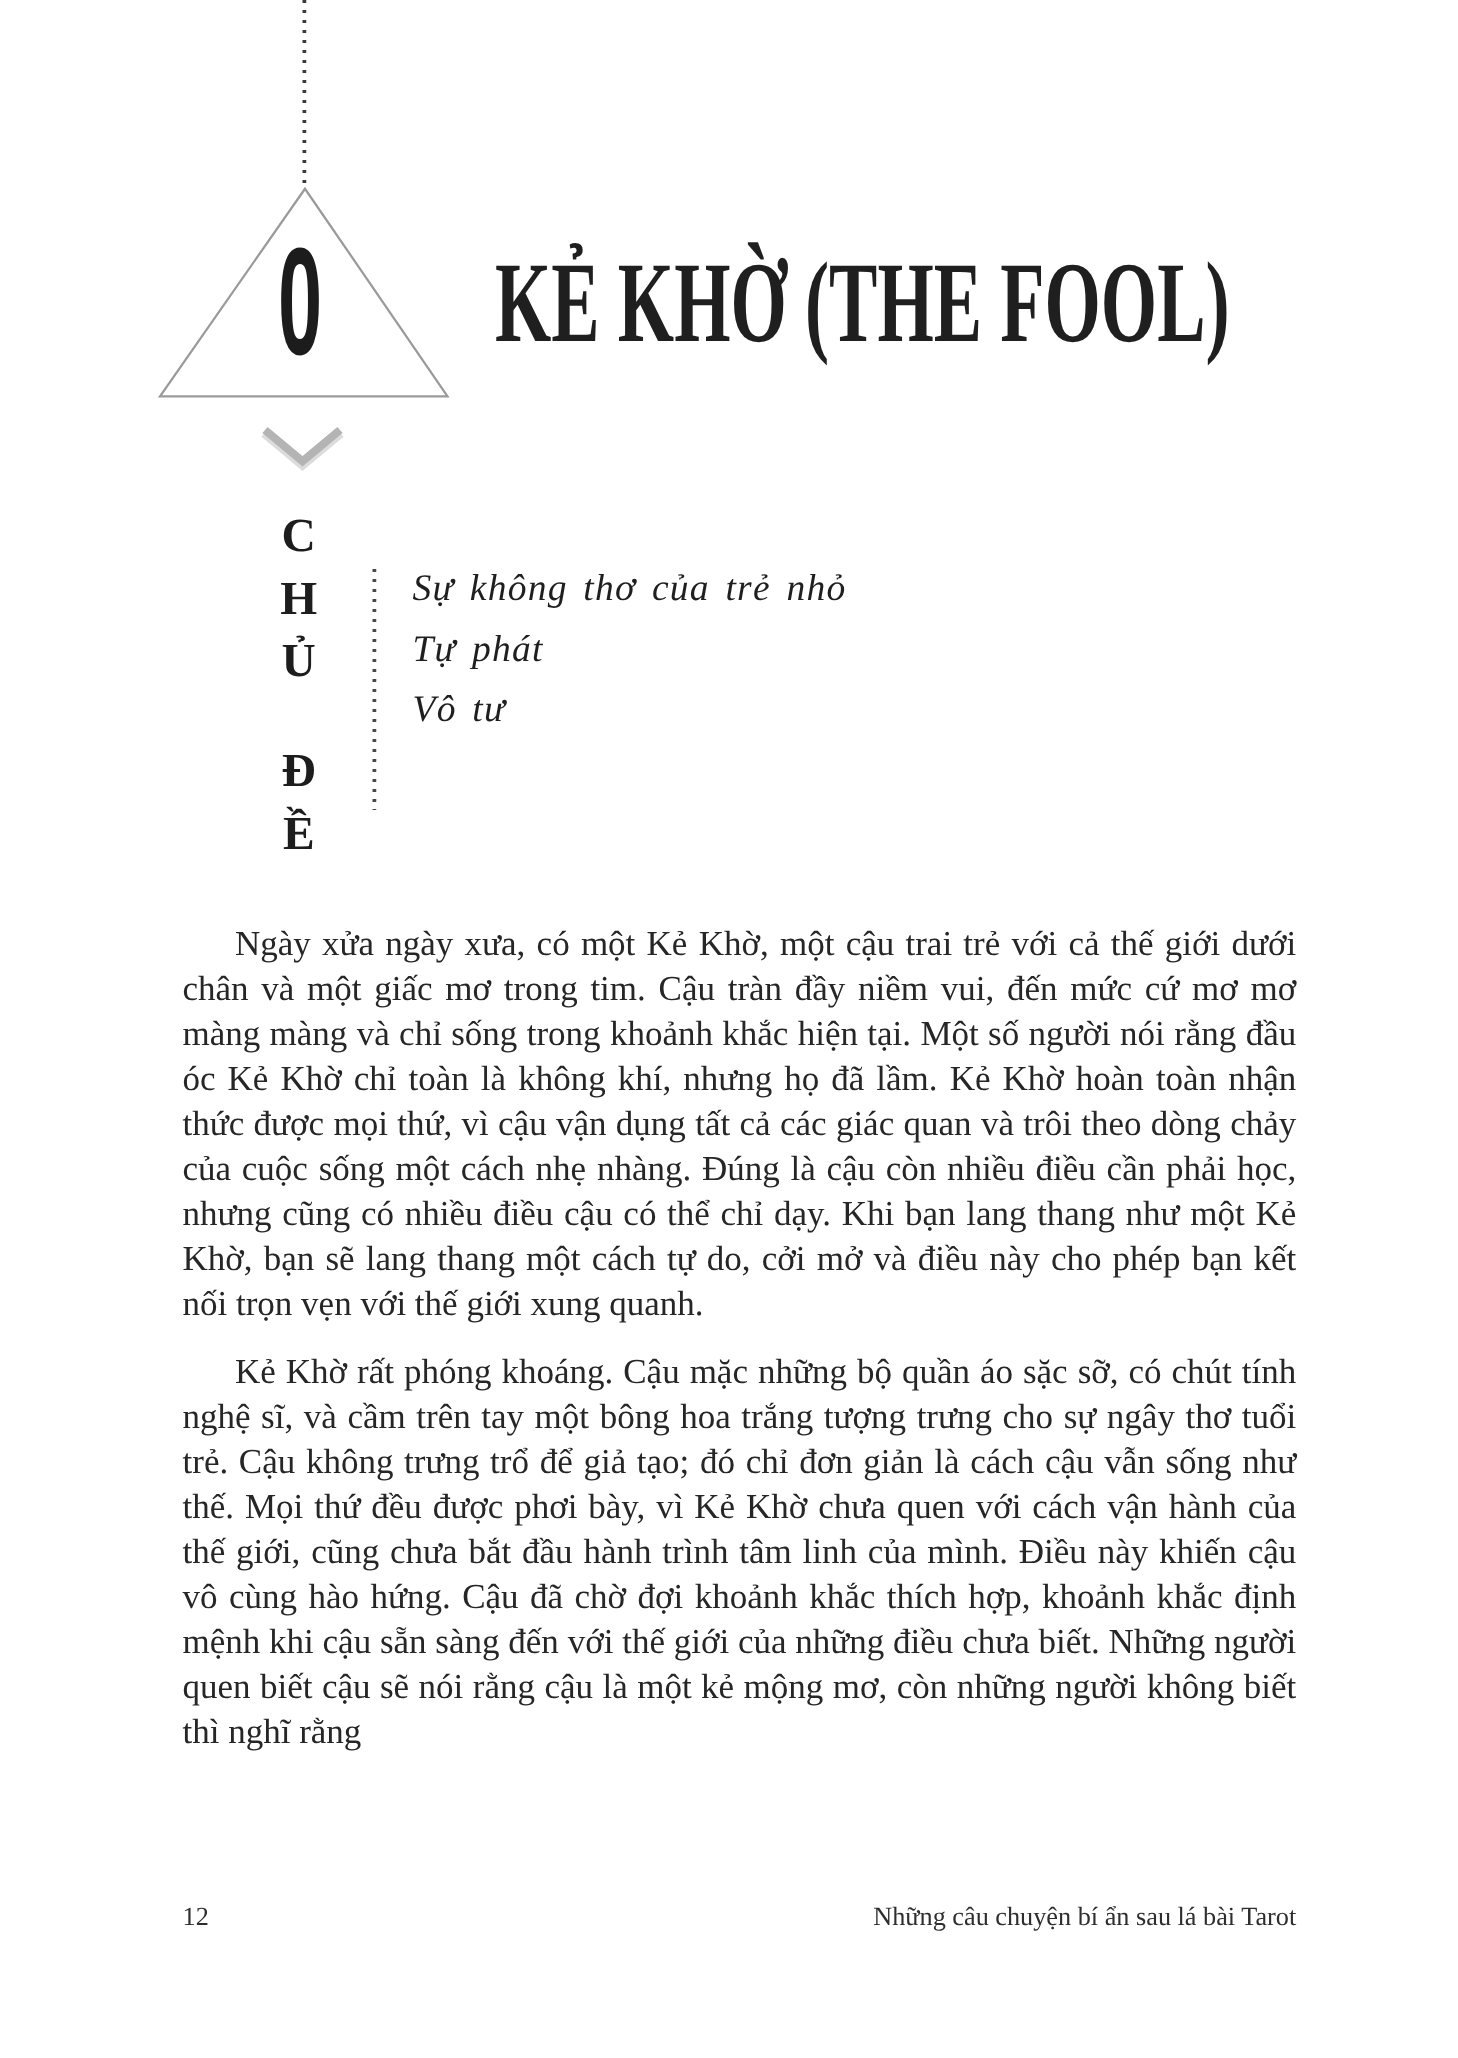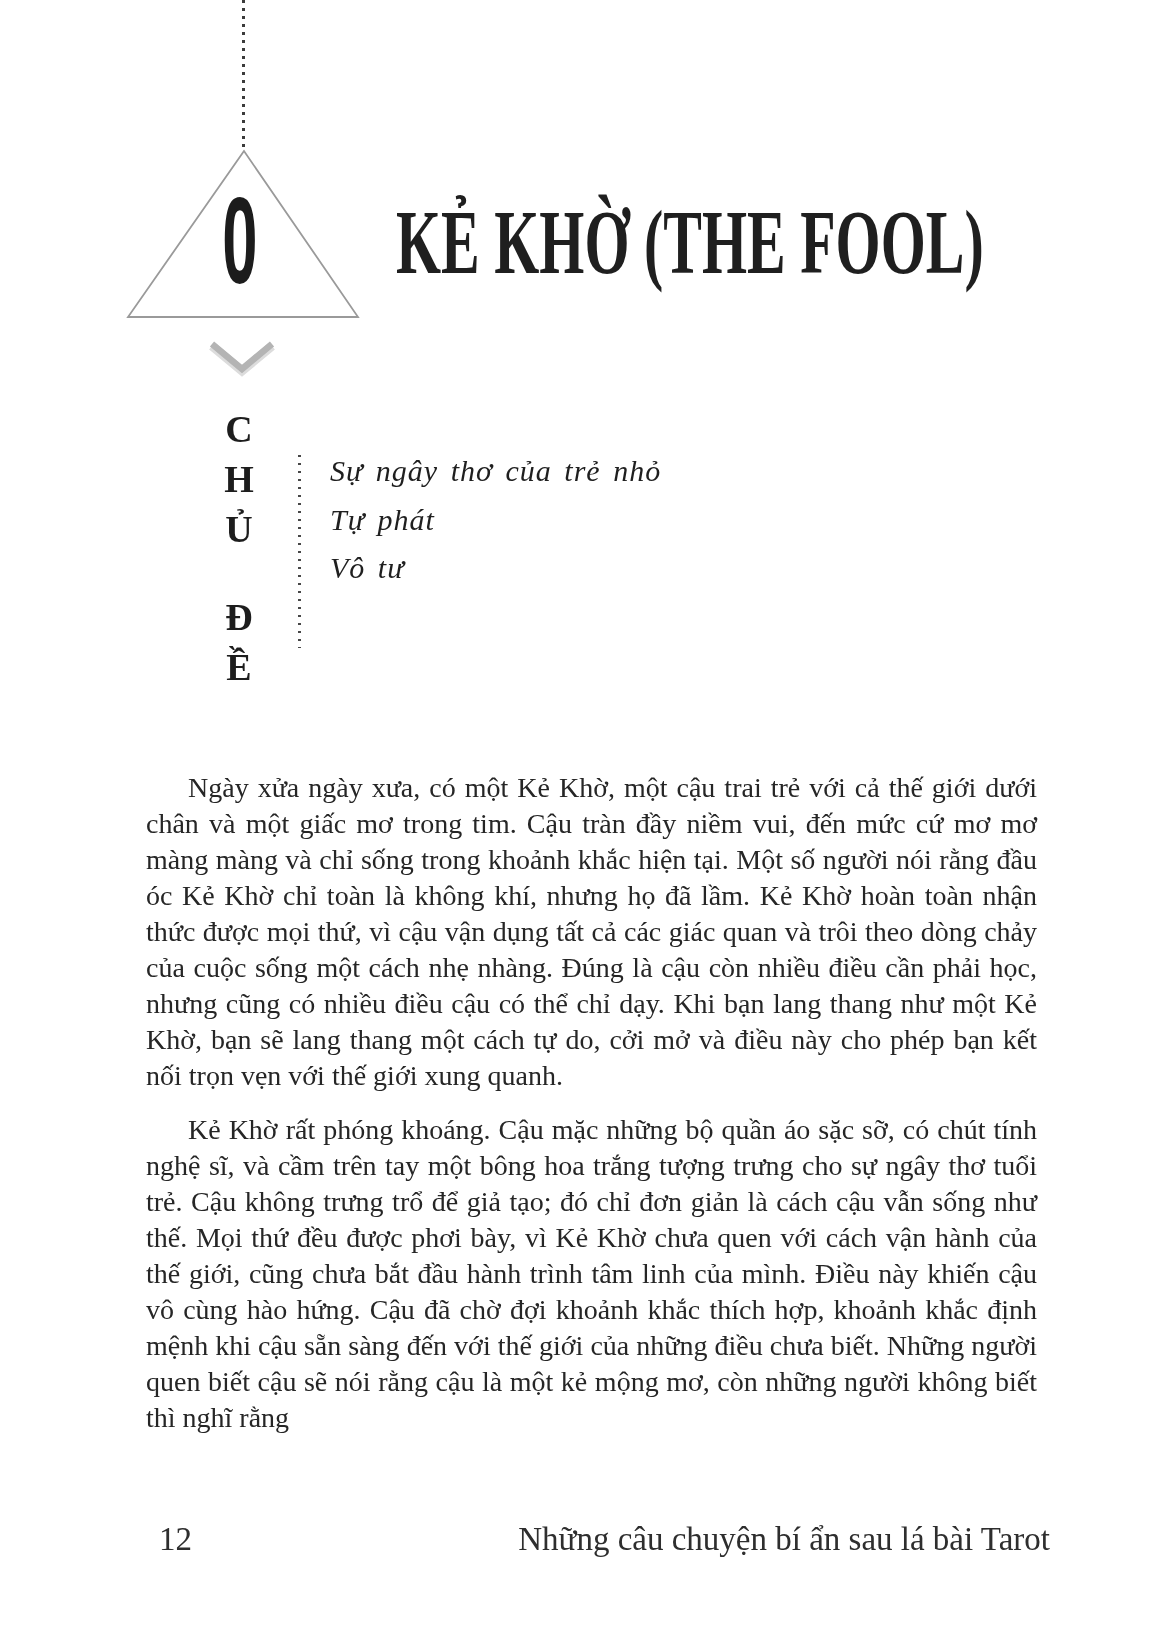--- a/index.html
+++ b/index.html
@@ -89,35 +89,33 @@
 
   
   .body-text {
     position: absolute;
     left: 146px; top: 738px;
     width: 891px;
     font-size: 28px;
     line-height: 36px;
     text-align: justify;
     color: #262626;
-    margin-top: 32px;
   }
   .body-text p { margin: 0 0 18px 0; text-indent: 42px; }
 
   
   .footer {
     position: absolute;
     left: 146px; top: 1521px;
     width: 891px;
     display: flex;
     justify-content: space-between;
     align-items: baseline;
-    font-size: 33px;
+    font-size: 21px;
     color: #2e2e2e;
-    margin-left: 13px;
   }
 </style>
 </head>
 <body>
 
 <div class="page">
 
   <div class="dotted-leader"></div>
 
   <div class="triangle-wrap">
@@ -135,21 +133,21 @@
     <span>C</span>
     <span>H</span>
     <span>Ủ</span>
     <span class="word-gap">Đ</span>
     <span>Ề</span>
   </div>
 
   <div class="dotted-divider"></div>
 
   <div class="themes-list">
-    <div>Sự ngây thơ của trẻ nhỏ</div>
+    <div>Sự không thơ của trẻ nhỏ</div>
     <div>Tự phát</div>
     <div>Vô tư</div>
   </div>
 
   <div class="body-text">
     <p>Ngày xửa ngày xưa, có một Kẻ Khờ, một cậu trai trẻ với cả thế giới dưới chân và một giấc mơ trong tim. Cậu tràn đầy niềm vui, đến mức cứ mơ mơ màng màng và chỉ sống trong khoảnh khắc hiện tại. Một số người nói rằng đầu óc Kẻ Khờ chỉ toàn là không khí, nhưng họ đã lầm. Kẻ Khờ hoàn toàn nhận thức được mọi thứ, vì cậu vận dụng tất cả các giác quan và trôi theo dòng chảy của cuộc sống một cách nhẹ nhàng. Đúng là cậu còn nhiều điều cần phải học, nhưng cũng có nhiều điều cậu có thể chỉ dạy. Khi bạn lang thang như một Kẻ Khờ, bạn sẽ lang thang một cách tự do, cởi mở và điều này cho phép bạn kết nối trọn vẹn với thế giới xung quanh.</p>
     <p>Kẻ Khờ rất phóng khoáng. Cậu mặc những bộ quần áo sặc sỡ, có chút tính nghệ sĩ, và cầm trên tay một bông hoa trắng tượng trưng cho sự ngây thơ tuổi trẻ. Cậu không trưng trổ để giả tạo; đó chỉ đơn giản là cách cậu vẫn sống như thế. Mọi thứ đều được phơi bày, vì Kẻ Khờ chưa quen với cách vận hành của thế giới, cũng chưa bắt đầu hành trình tâm linh của mình. Điều này khiến cậu vô cùng hào hứng. Cậu đã chờ đợi khoảnh khắc thích hợp, khoảnh khắc định mệnh khi cậu sẵn sàng đến với thế giới của những điều chưa biết. Những người quen biết cậu sẽ nói rằng cậu là một kẻ mộng mơ, còn những người không biết thì nghĩ rằng</p>
   </div>
 
   <div class="footer">

